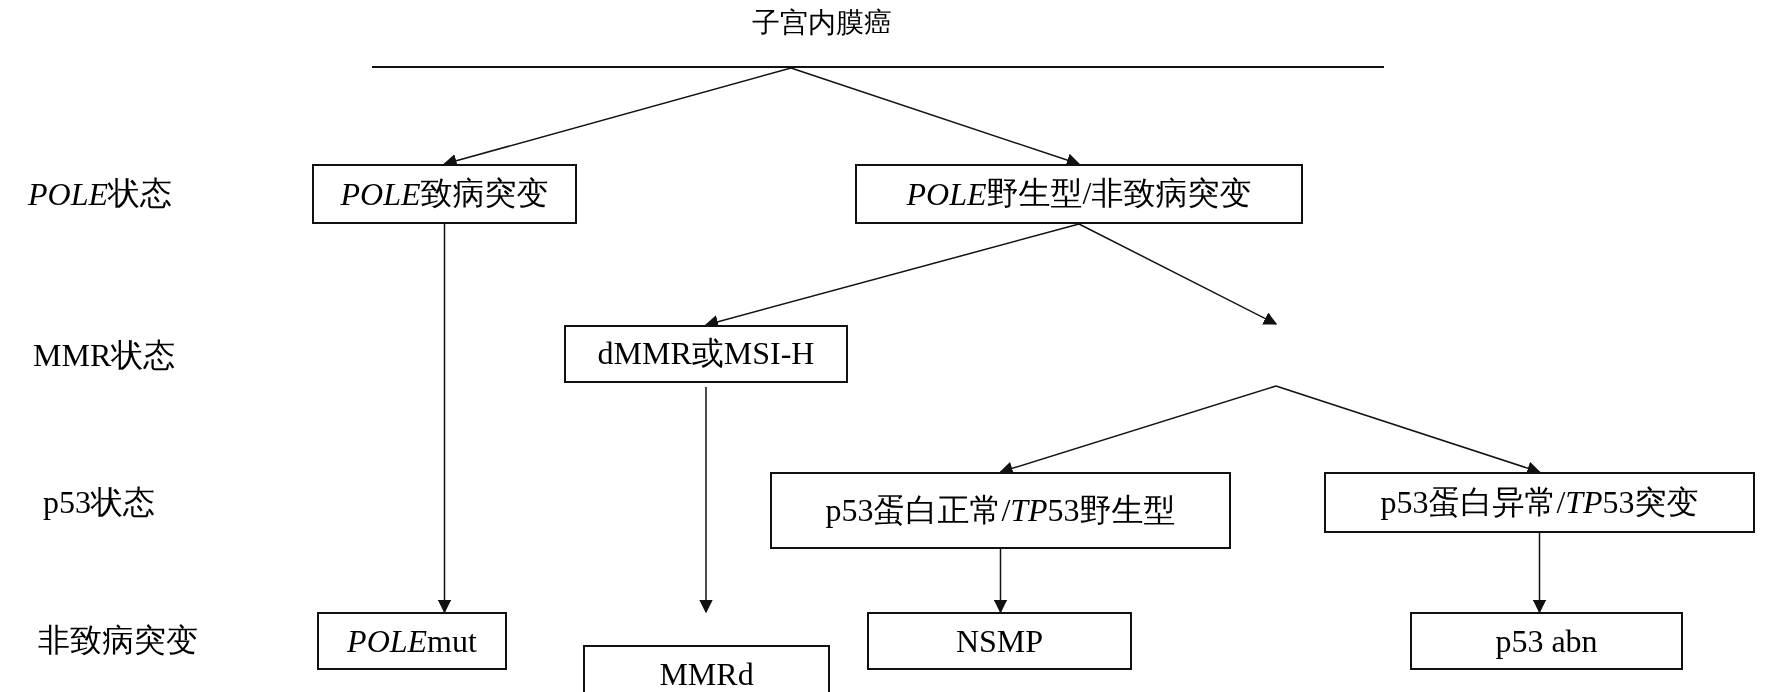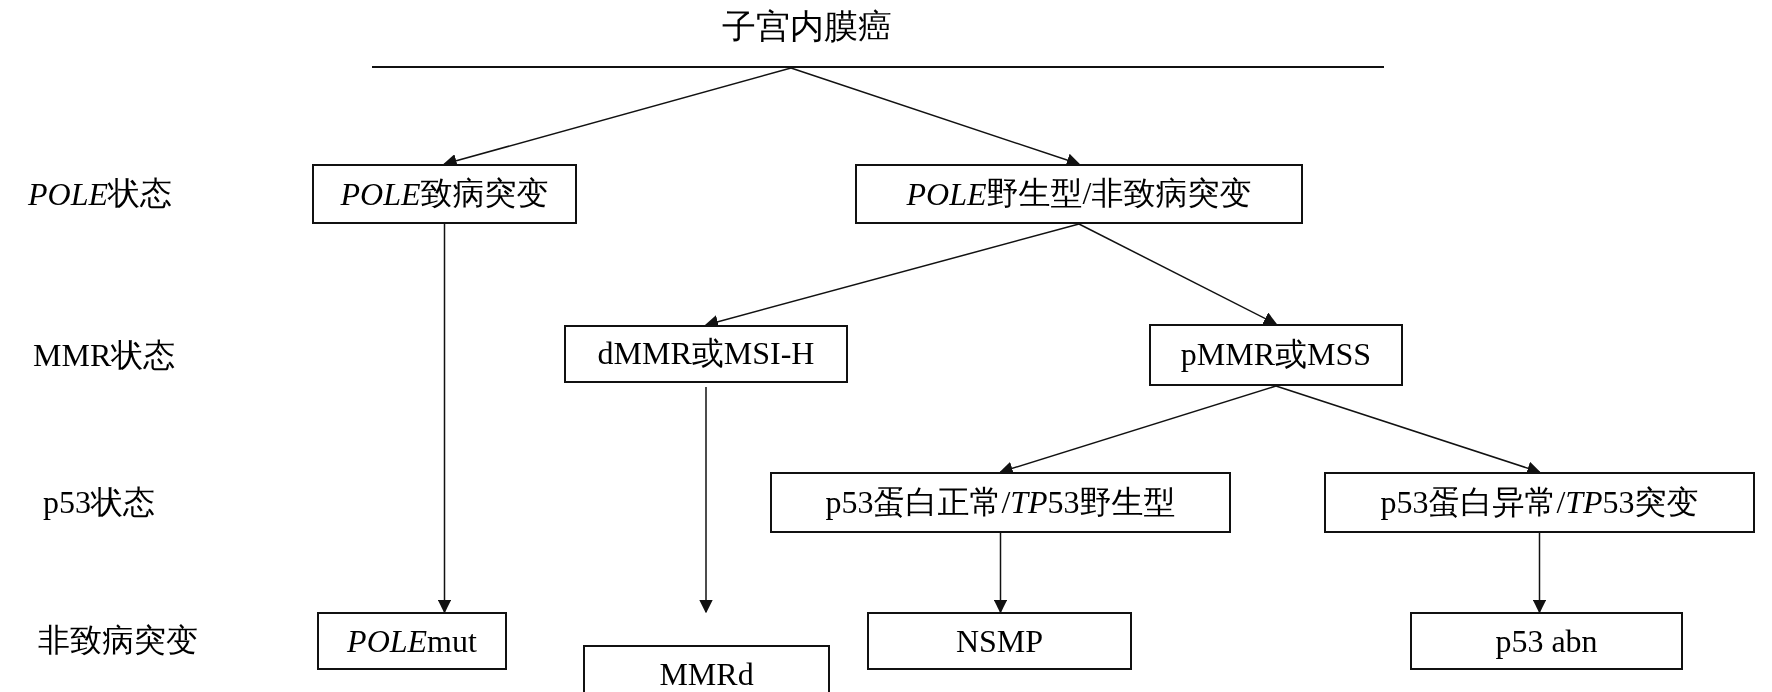--- a/index.html
+++ b/index.html
@@ -10,22 +10,22 @@
     background: #ffffff;
     font-family: "Liberation Serif", "DejaVu Serif", serif;
     color: #000000;
     overflow: hidden;
   }
   #page-title {
     position: absolute;
     left: 722px;
     top: 4px;
     width: 200px;
-    text-align: left;
-    font-size: 34px;
+    text-align: center;
+    font-size: 28px;
     white-space: nowrap;
   }
   #top-divider {
     position: absolute;
     left: 372px;
     top: 66px;
     width: 1012px;
     height: 2px;
     background: #111111;
   }
@@ -104,24 +104,21 @@
       <span class="it">POLE</span>
       <span>致病突变</span>
     </div>
   <div class="node" style="left: 855px; top: 164px; width: 448px; height: 60px;">
       <span class="it">POLE</span>
       <span>野生型/非致病突变</span>
     </div>
   <div class="node" style="left: 564px; top: 325px; width: 284px; height: 58px;">
       <span>dMMR或MSI-H</span>
     </div>
-  <div class="node" style="left: 1149px; top: 324px; width: 254px; height: 62px;">
-      <span>pMMR或MSS</span>
-    </div>
-  <div class="node" style="left: 770px; top: 472px; width: 461px; height: 61px;">
+  <div class="node" style="left: 770px; top: 472px; width: 461px; height: 77px;">
       <span>p53蛋白正常/</span>
       <span class="it">TP</span>
       <span>53野生型</span>
     </div>
   <div class="node" style="left: 1324px; top: 472px; width: 431px; height: 61px;">
       <span>p53蛋白异常/</span>
       <span class="it">TP</span>
       <span>53突变</span>
     </div>
   <div class="node" style="left: 317px; top: 612px; width: 190px; height: 58px;">

